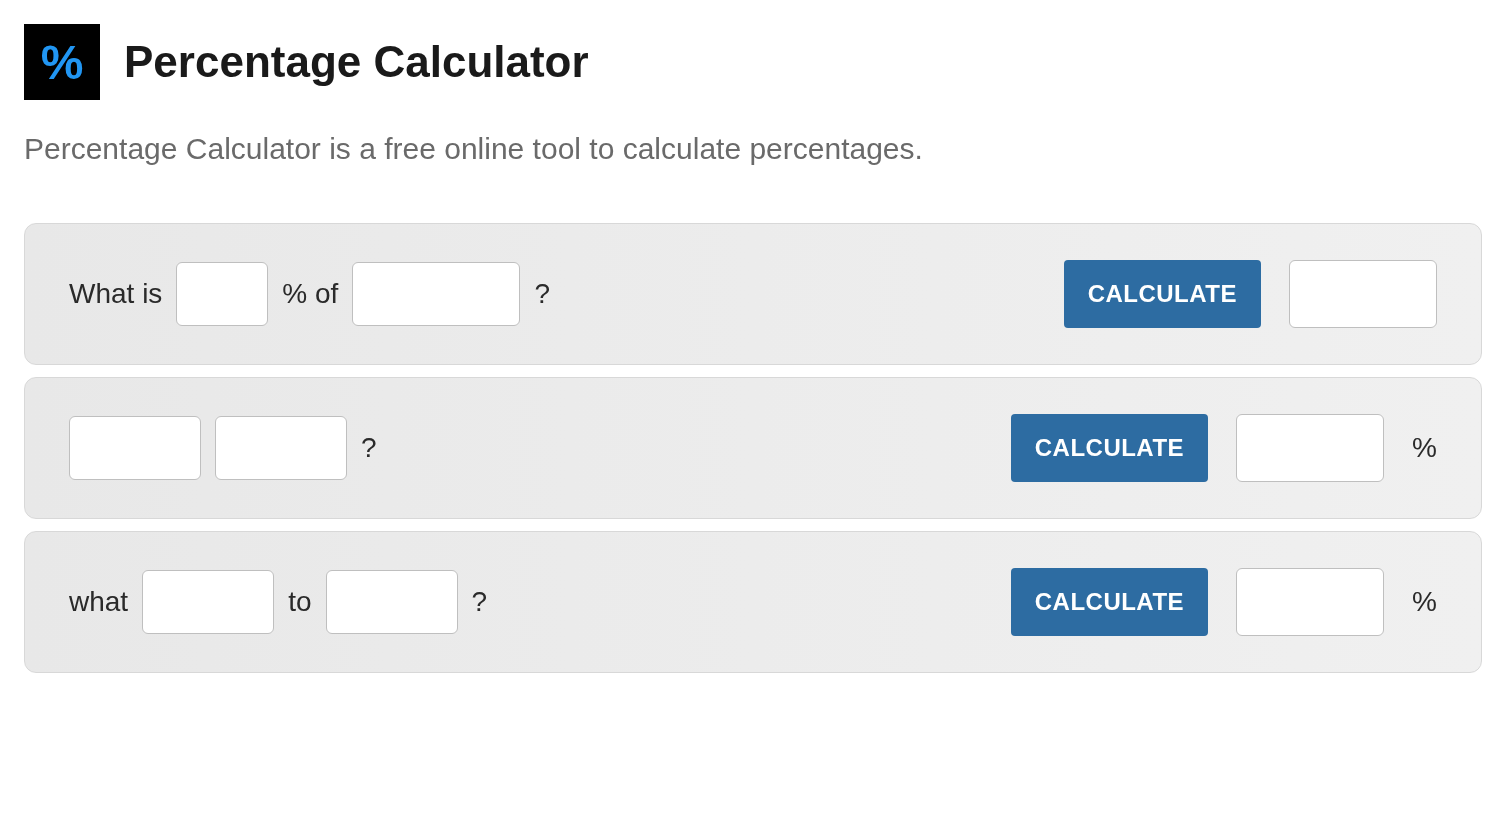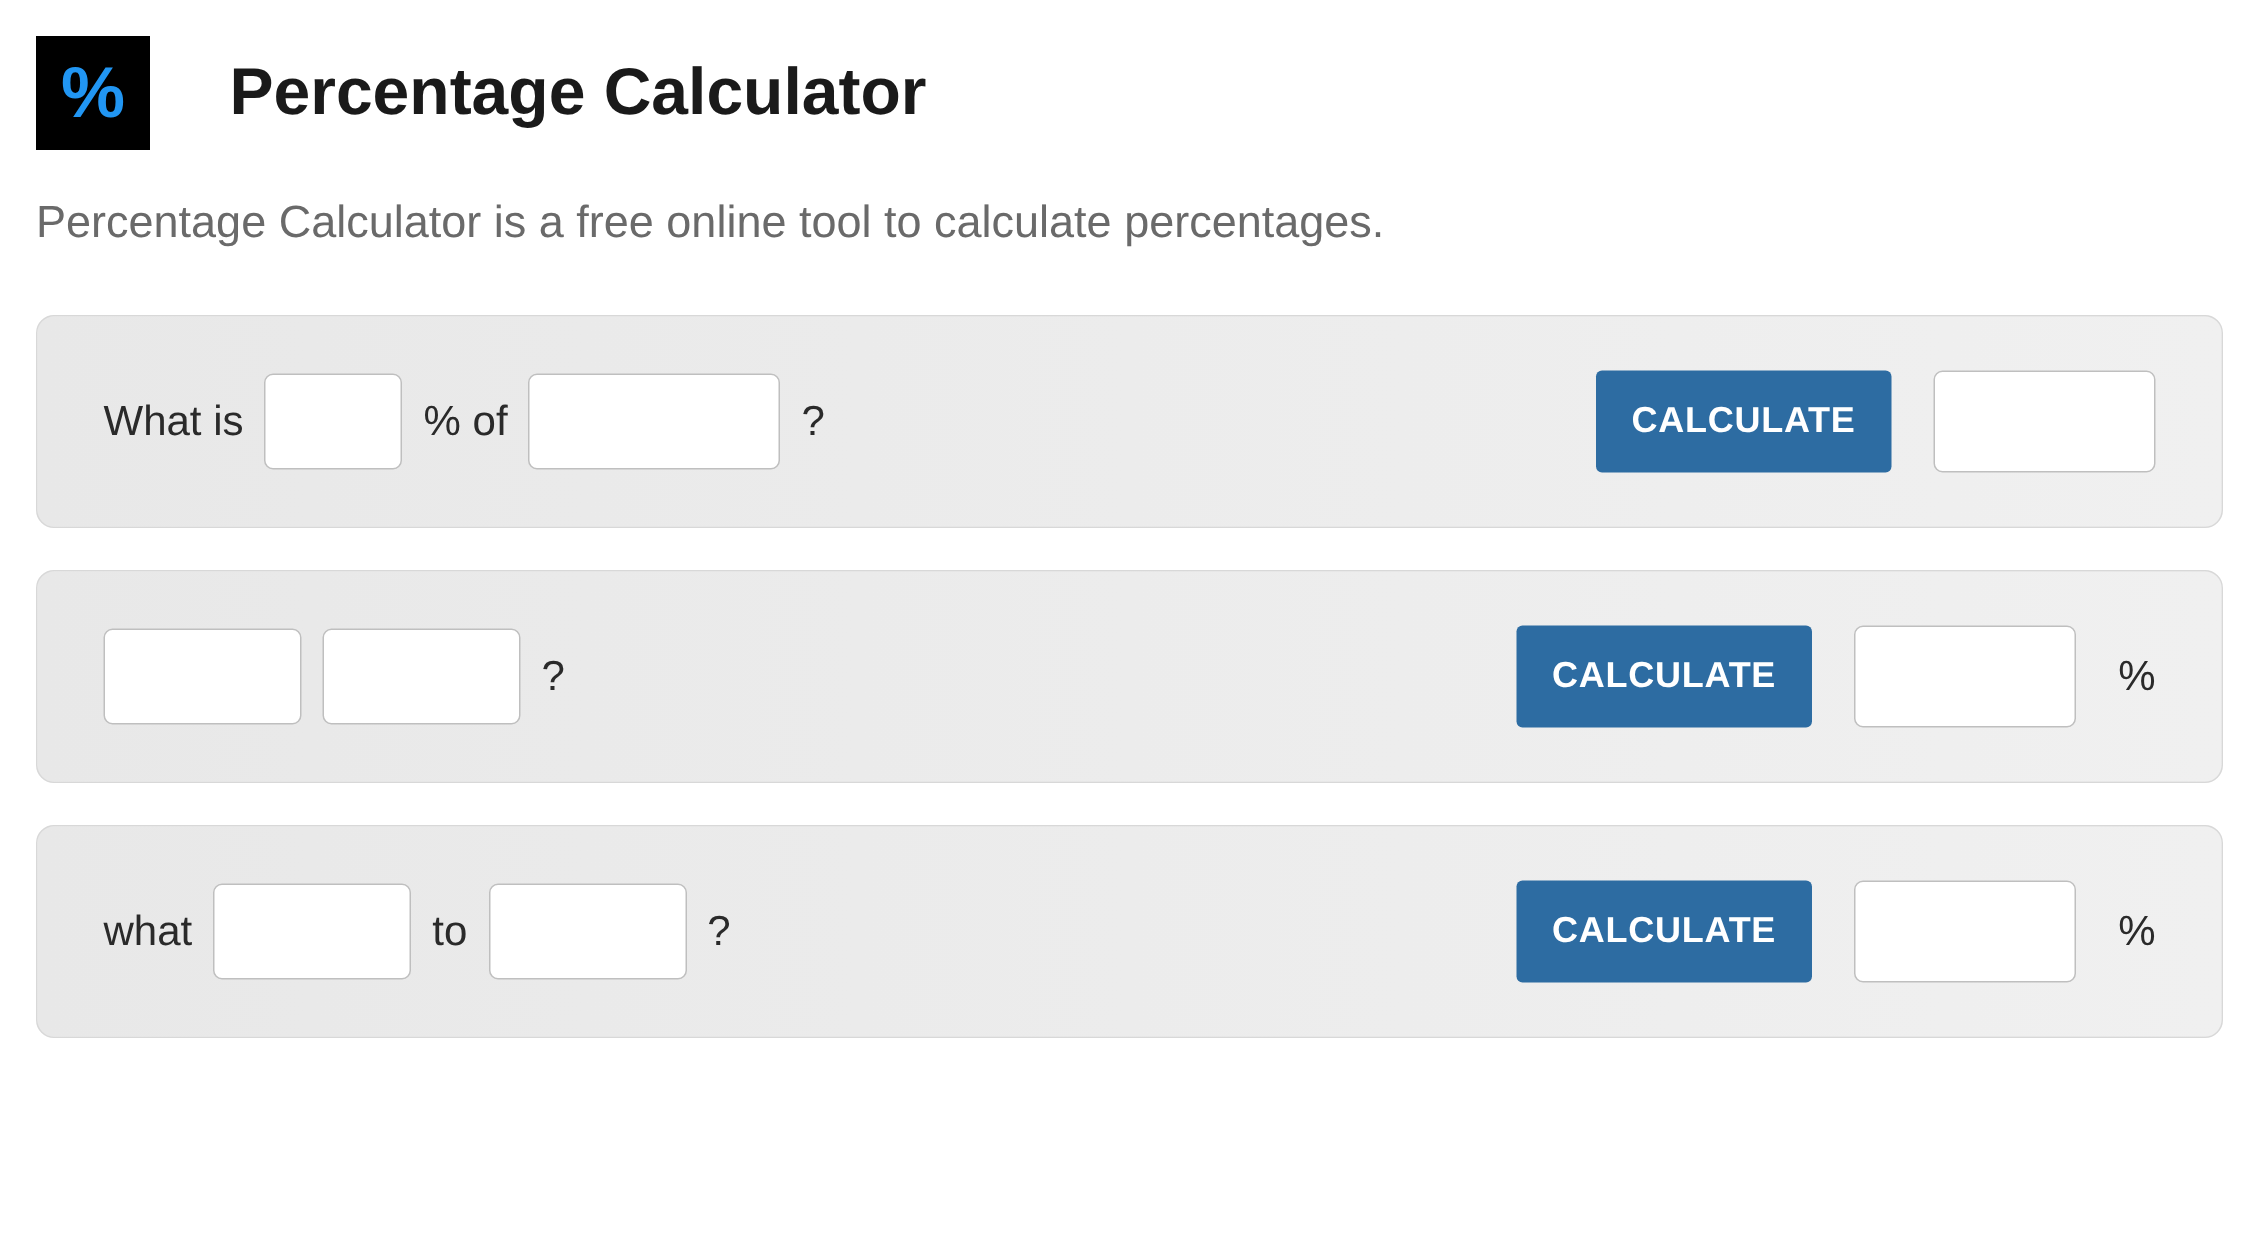--- a/index.html
+++ b/index.html
@@ -27,34 +27,33 @@
       align-items: center;
       justify-content: center;
       color: #2196F3;
       font-size: 48px;
       font-weight: bold;
     }
     .title {
       font-size: 44px;
       font-weight: 700;
       color: #1a1a1a;
-      margin-left: 29px;
     }
     .description {
       font-size: 30px;
       color: #6a6a6a;
-      margin-bottom: 44px;
+      margin-bottom: 57px;
       font-weight: 400;
     }
     .calc-card {
       background: linear-gradient(to right, #e8e8e8, #f0f0f0);
       border: 1px solid #d8d8d8;
       border-radius: 12px;
       padding: 36px 44px;
-      margin-bottom: 28px;
+      margin-bottom: 12px;
       display: flex;
       align-items: center;
       justify-content: space-between;
     }
     .calc-left {
       display: flex;
       flex-direction: column;
       gap: 16px;
       font-size: 28px;
       color: #2a2a2a;

